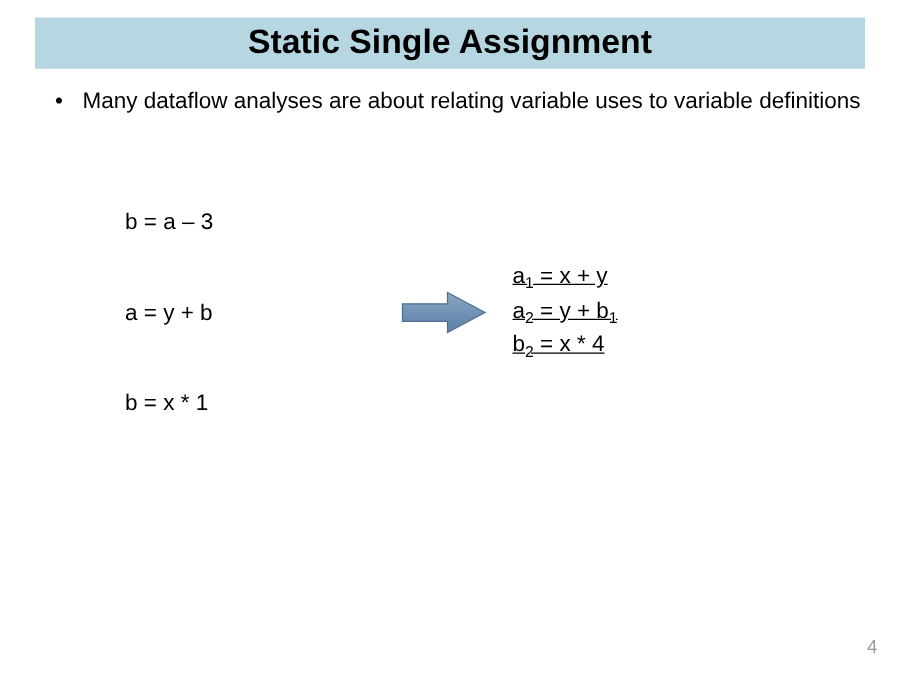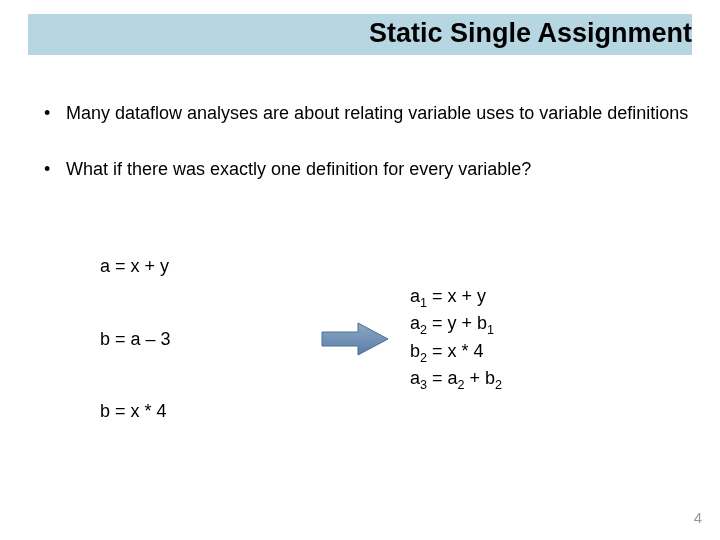--- a/index.html
+++ b/index.html
@@ -7,51 +7,51 @@
   body {
     background: #fff;
     font-family: Arial, Helvetica, sans-serif;
     color: #000;
     position: relative;
   }
   .title-bar {
     background: #b6d6e2;
     margin: 14px 28px 0 28px;
     padding: 4px 0 6px 0;
-    text-align: right;
+    text-align: center;
   }
   .title-bar h1 {
     font-size: 27px;
     font-weight: bold;
   }
   .content {
     padding: 14px 28px 0 28px;
     font-size: 18px;
     line-height: 1.28;
   }
   ul.top { list-style: none; padding-left: 16px; }
-  ul.top > li { position: relative; padding-left: 22px; margin-bottom: 6px; margin-top: 33px; }
+  ul.top > li { position: relative; padding-left: 22px; margin-bottom: 6px; }
   ul.top > li::before {
     content: "•";
     position: absolute;
     left: 0;
     top: 0;
     font-size: 18px;
   }
   .code-row {
     display: flex;
     align-items: center;
     padding: 18px 0 18px 72px;
     font-size: 18px;
   }
   .code-col { line-height: 1.35; white-space: pre; }
   .code-col.left { width: 200px; }
   .code-col.right { width: 220px; }
   .arrow-col { width: 110px; display: flex; justify-content: center; }
-  .ssa-line { white-space: nowrap; }
+  .ssa-line { white-space: nowrap; text-decoration: underline; }
   .ssa-line sub { font-size: 0.7em; vertical-align: sub; }
   .page-num {
     position: absolute;
     right: 18px;
     bottom: 14px;
     font-size: 15px;
     color: #9a9a9a;
   }
   svg.arrow { width: 70px; height: 38px; }
 </style>
@@ -59,38 +59,37 @@
 <body>
 
 <div class="title-bar">
   <h1>Static Single Assignment</h1>
 </div>
 
 <div class="content">
 
   <ul class="top">
     <li>Many dataflow analyses are about relating variable uses to variable definitions</li>
-    <li>What if there was exactly one definition for every variable?</li>
   </ul>
 
   <div class="code-row">
     <div class="code-col left">
-      <div>a = x + y</div>
       <div>b = a – 3</div>
-      <div>b = x * 4</div>
+      <div>a = y + b</div>
+      <div>b = x * 1</div>
     </div>
     <div class="arrow-col">
       <svg class="arrow" viewBox="0 0 70 38">
         <defs>
           <linearGradient id="g" x1="0" y1="0" x2="0" y2="1">
             <stop offset="0" stop-color="#8aa8c6"></stop>
             <stop offset="1" stop-color="#5b7ea5"></stop>
           </linearGradient>
         </defs>
         <polygon points="2,12 38,12 38,3 68,19 38,35 38,26 2,26" fill="url(#g)" stroke="#4e6f93" stroke-width="1"></polygon>
       </svg>
     </div>
-    <div class="code-col right" id="ssa-block"><div class="ssa-line">a<sub>1</sub> = x + y</div><div class="ssa-line">a<sub>2</sub> = y + b<sub>1</sub></div><div class="ssa-line">b<sub>2</sub> = x * 4</div><div class="ssa-line">a<sub>3</sub> = a<sub>2</sub> + b<sub>2</sub></div></div>
+    <div class="code-col right" id="ssa-block"><div class="ssa-line">a<sub>1</sub> = x + y</div><div class="ssa-line">a<sub>2</sub> = y + b<sub>1</sub></div><div class="ssa-line">b<sub>2</sub> = x * 4</div></div>
   </div>
 
 </div>
 
 <div class="page-num">4</div>
 
 </body></html>

